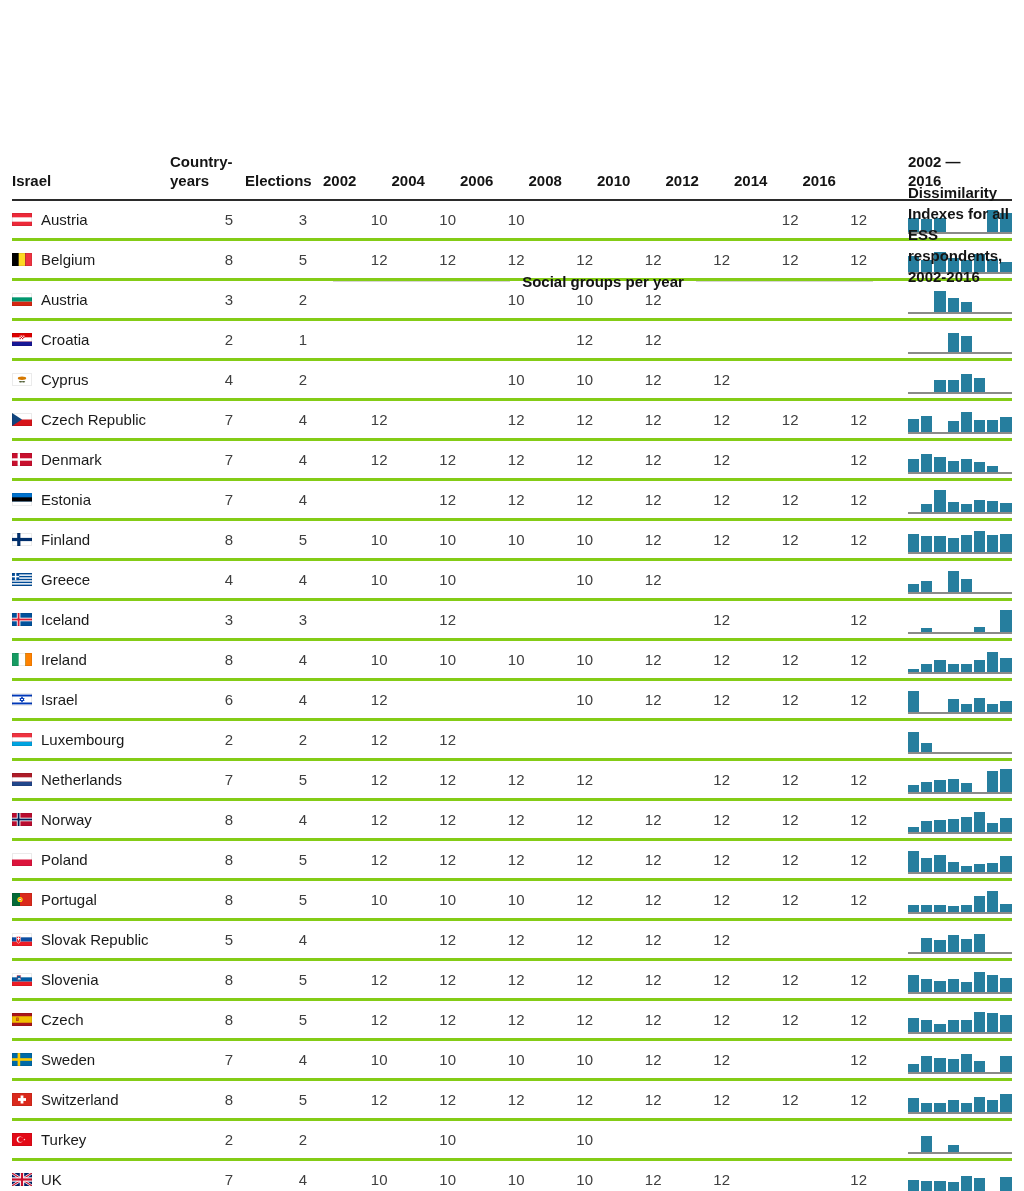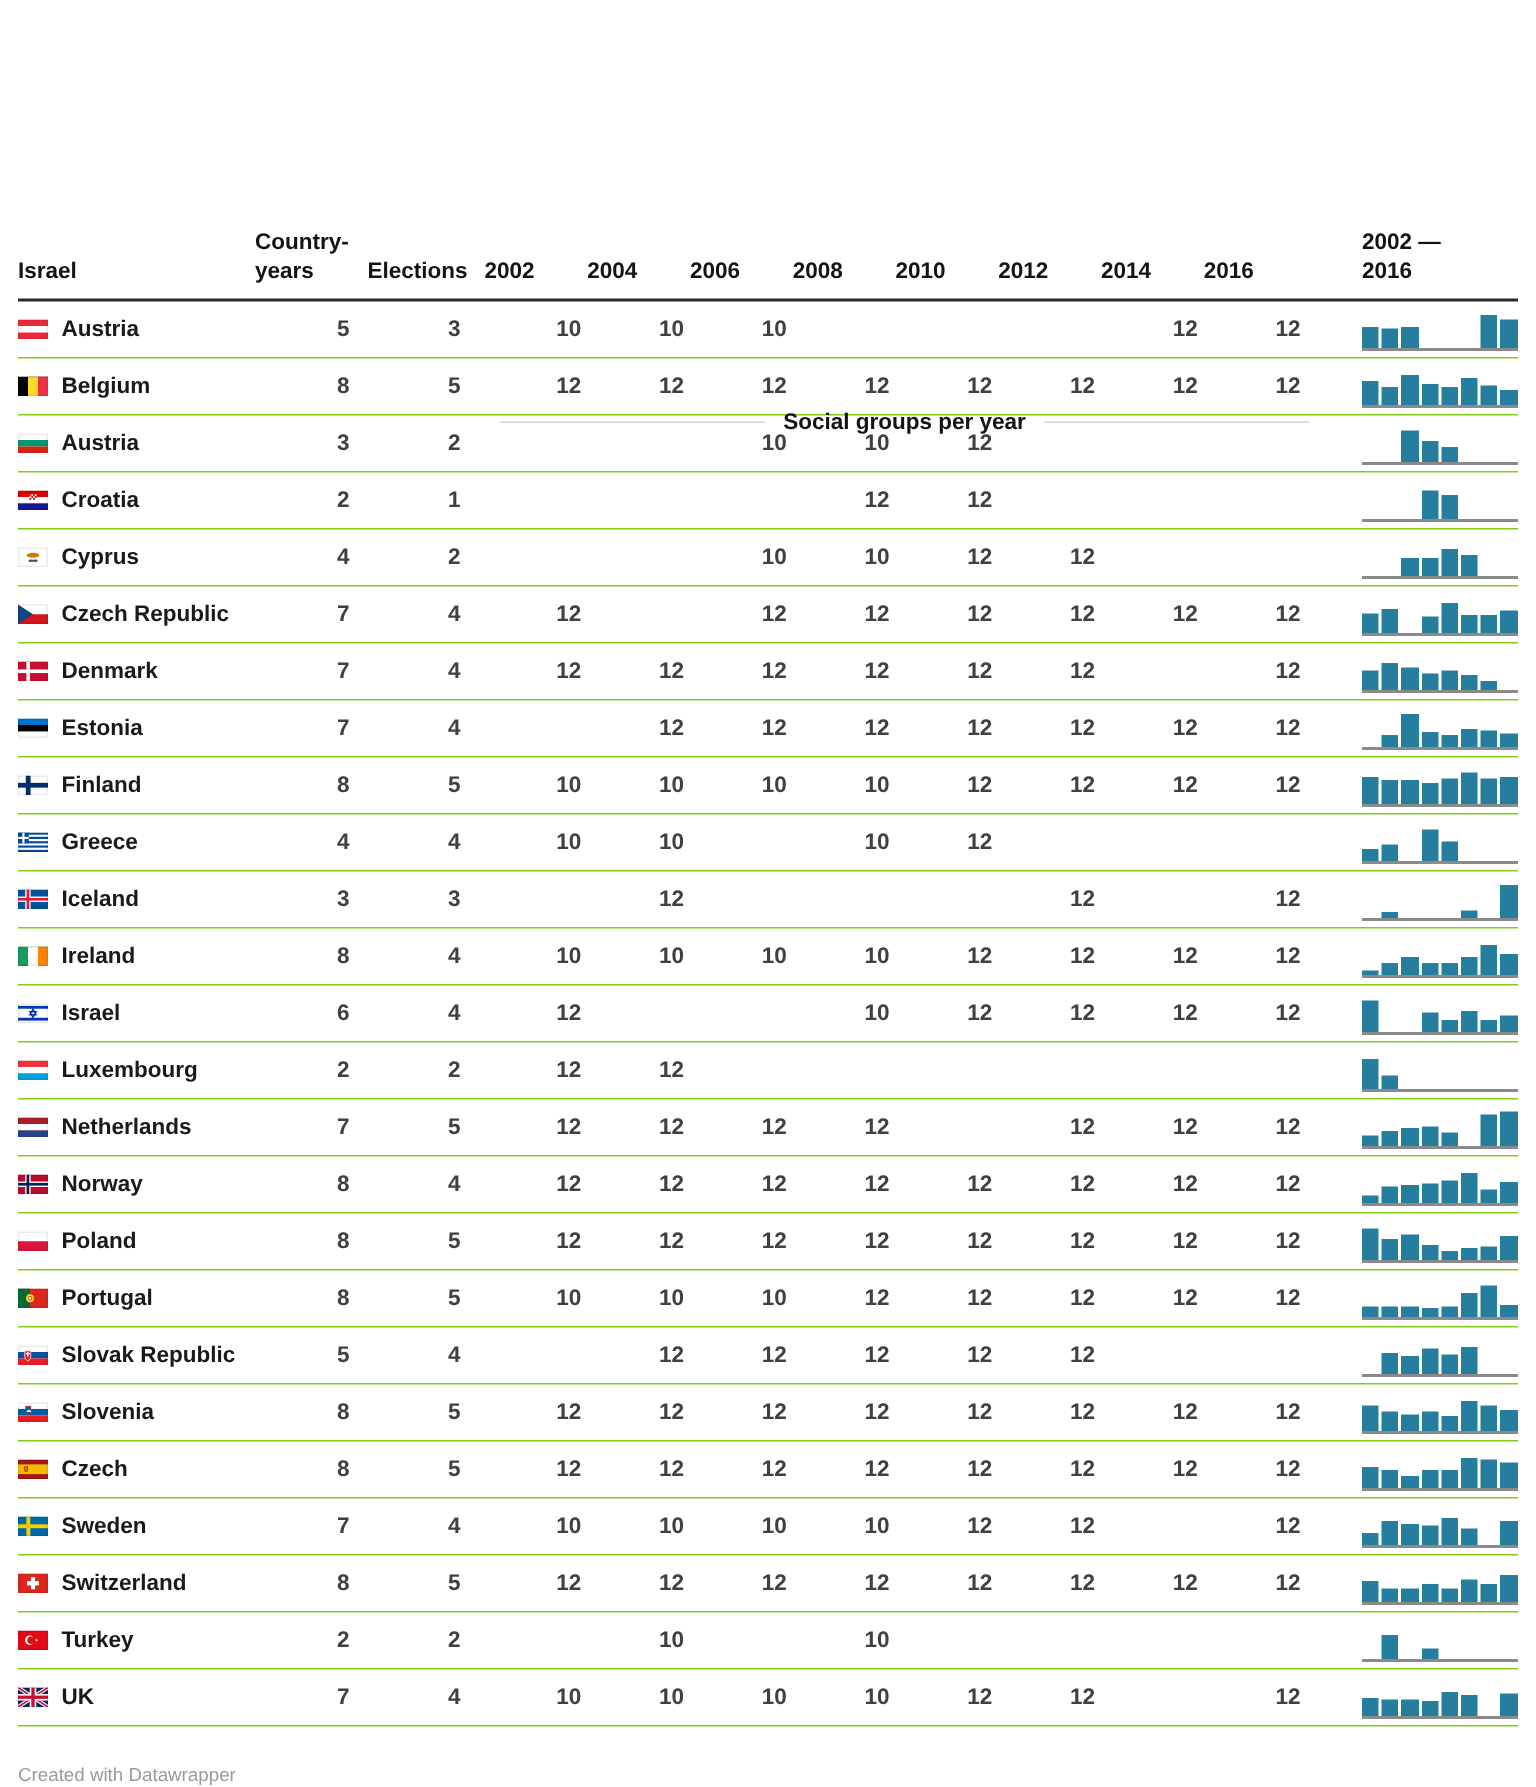--- a/index.html
+++ b/index.html
@@ -20,21 +20,21 @@
   .grid{display:grid;grid-template-columns:158px 75px 78px repeat(8,68.5px) 37px 104px;}
 
   .thead{margin-top:152px;align-items:end;padding-bottom:9px;border-bottom:2px solid #2b2b2b;}
   .thead .h{font-size:15px;font-weight:bold;color:#141414;line-height:19px;}
   .h-country{text-align:left;}
   .h-cy{text-align:left;padding-right:8px;white-space:pre-line;}
   .h-el{text-align:right;padding-right:12px;}
   .h-year{text-align:left;padding-right:4px;}
   .h-spark{text-align:left;white-space:pre-line;}
 
-  .row{height:37px;align-items:center;border-bottom:1px solid #84cc16;font-weight:bold;}
+  .row{height:37px;align-items:center;border-bottom:3px solid #84cc16;}
   .cell{font-size:15px;color:#404040;}
   .country-cell{display:flex;align-items:center;color:#1a1a1a;}
   .cname{margin-left:9px;color:#1a1a1a;}
   .flag{display:inline-block;width:20px;height:13px;line-height:0;outline:1px solid rgba(0,0,0,.08);outline-offset:-1px;}
   .num{text-align:right;}
   .cy-cell{padding-right:12px;}
   .el-cell{padding-right:16px;}
   .year-cell{padding-right:4px;}
   .spark-cell{align-self:stretch;display:flex;align-items:flex-end;padding-bottom:4px;}
   .spark{width:104px;height:30px;display:flex;align-items:flex-end;gap:2px;
@@ -42,20 +42,21 @@
   .bar{width:11.2px;background:#267e9e;}
   .nobar{background:transparent;}
 
   .credit{margin-top:25px;font-size:12.5px;color:#9a9a9a;}
 </style>
 </head>
 <body>
 
 <div class="page">
 
+  <div class="note">Dissimilarity Indexes for all ESS respondents, 2002-2016</div>
 
   <div class="spanner">
     <span class="rule"></span>
     <span class="slabel">Social groups per year</span>
     <span class="rule"></span>
   </div>
 
   <div class="grid thead">
     <div class="h h-country">Israel</div>
     <div class="h h-cy">Country-

